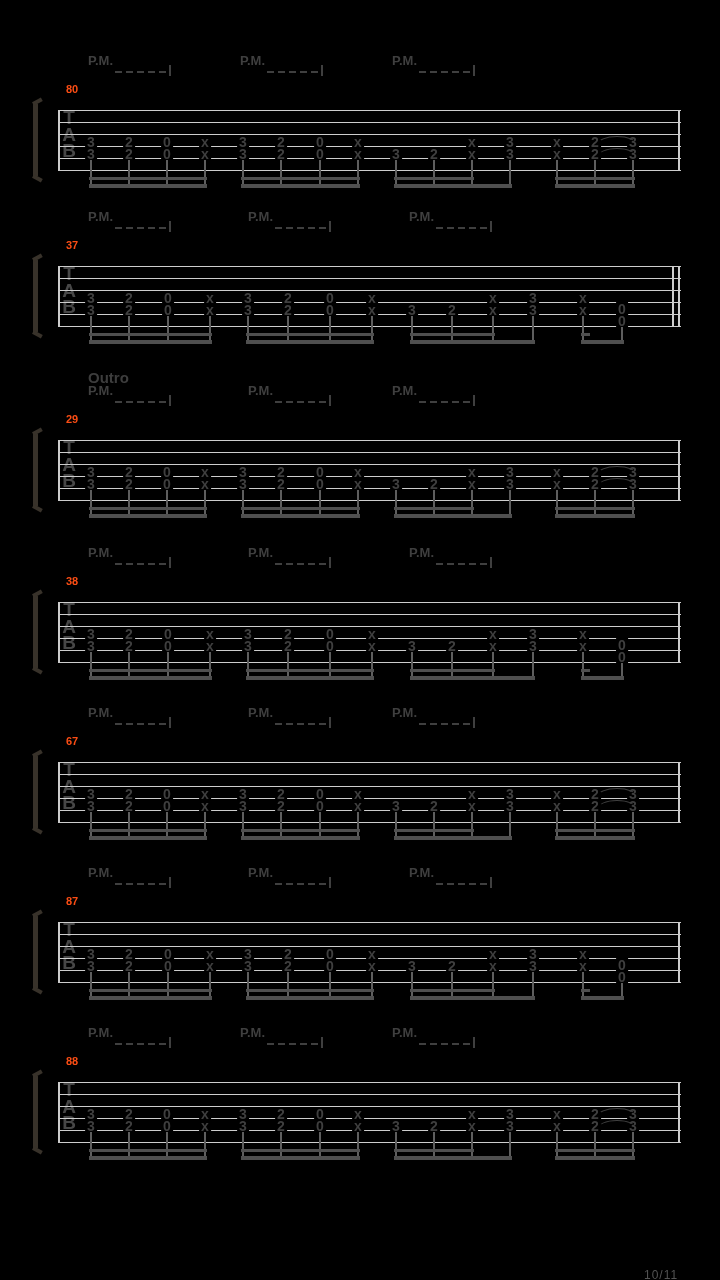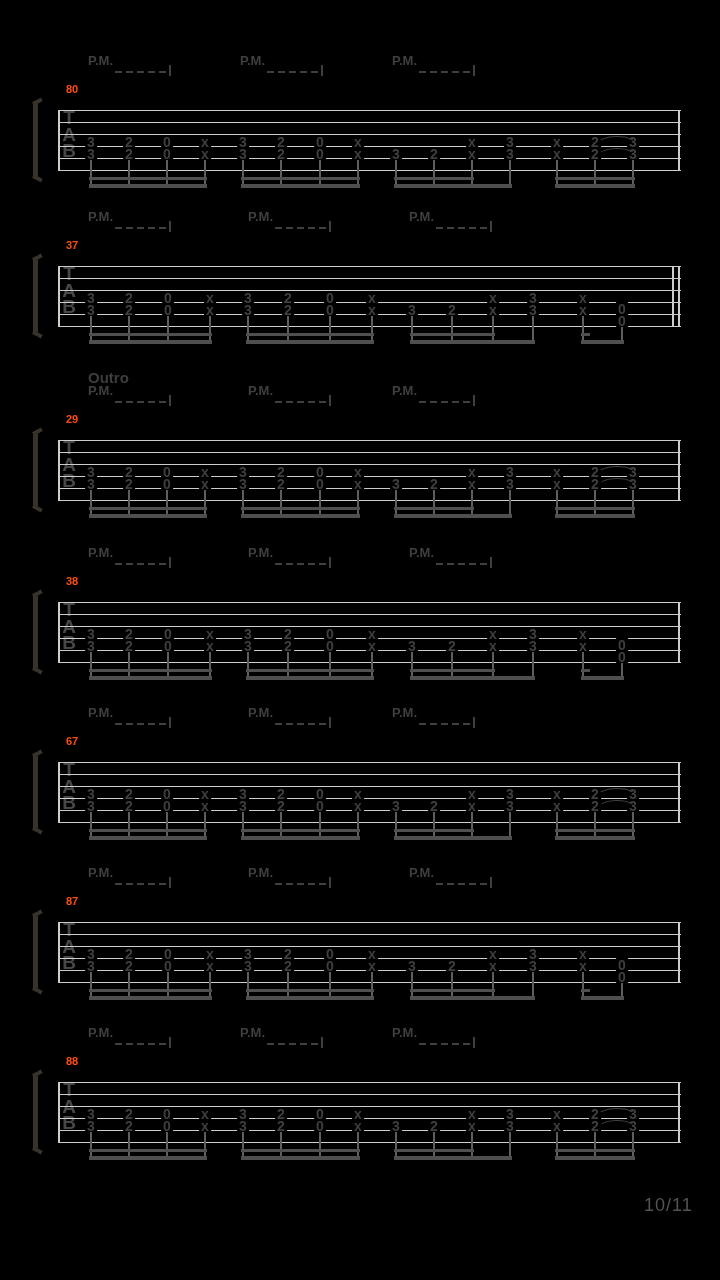--- a/index.html
+++ b/index.html
@@ -28,21 +28,21 @@
   .tie-bot{top:38px;height:16px;}
   .pm{position:absolute;top:0;}
   .pm-text{position:absolute;left:0;top:-56px;font-weight:bold;font-size:13px;line-height:1;color:var(--ink);}
   .pm-dash{position:absolute;left:27px;top:-39px;width:53px;height:2px;
            background:repeating-linear-gradient(90deg,var(--ink) 0 7px,transparent 7px 11px);}
   .pm-tick{position:absolute;left:81px;top:-45px;width:2px;height:11px;background:var(--ink);}
   .mnum{position:absolute;left:66px;top:-26px;font-weight:bold;font-size:11px;line-height:1;
         color:var(--measure-number);}
   .section-label{position:absolute;left:88px;top:-70px;font-weight:bold;font-size:15px;line-height:1;
         color:var(--section);}
-  .footer{position:absolute;left:644px;top:1196px;font-size:18px;letter-spacing:1px;line-height:1;
+  .footer{position:absolute;left:644px;top:1269px;font-size:12px;letter-spacing:1px;line-height:1;
         color:var(--footer-text);}
 </style>
 </head>
 <body>
 
 <div class="page">
   <div class="footer">10/11</div>
 <div class="staff" style="top: 110px;">
       <div class="pm" style="left: 88px;">
         <div class="pm-text">P.M.</div>

